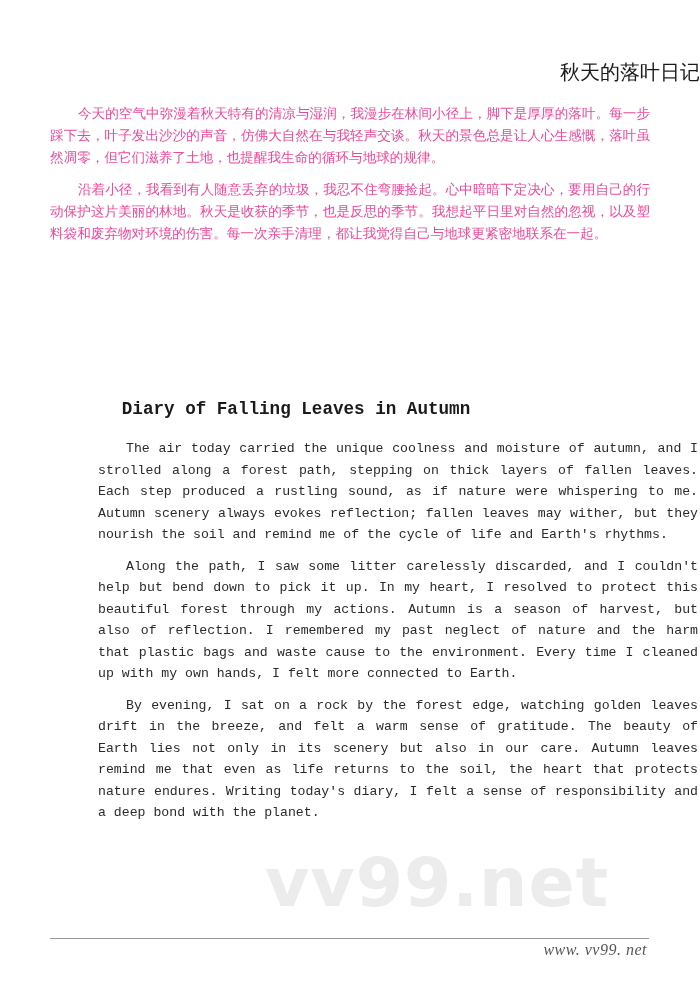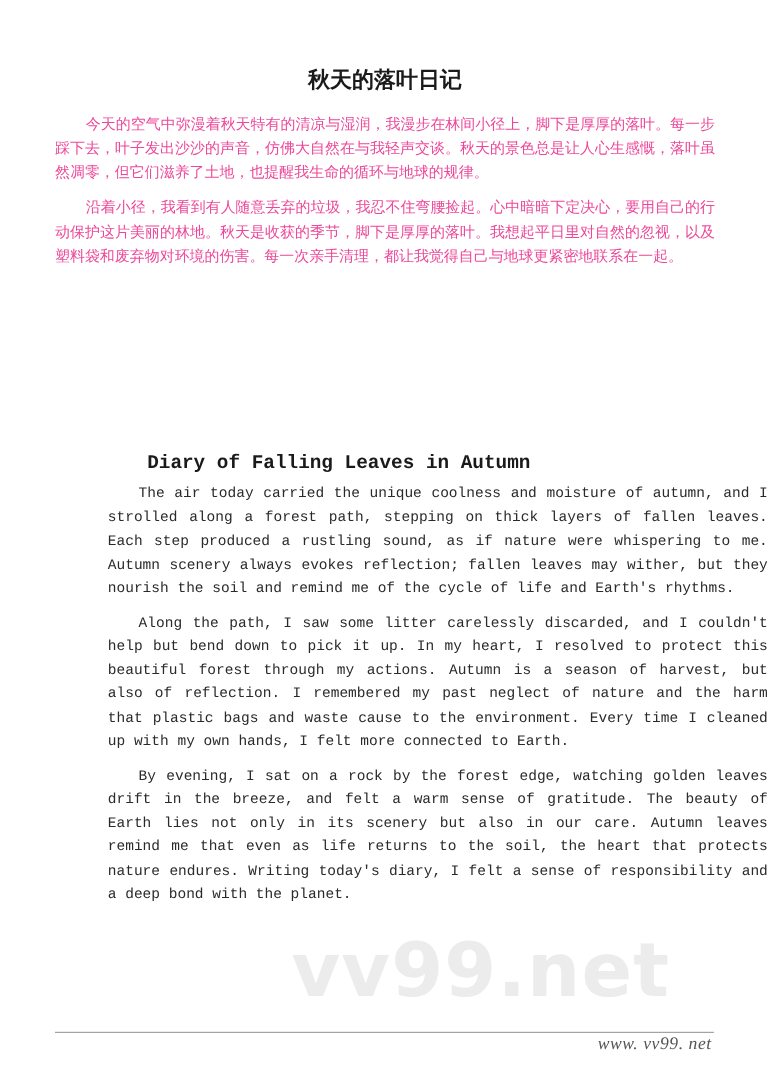--- a/index.html
+++ b/index.html
@@ -16,23 +16,23 @@
     }
     .page {
       position: absolute;
       left: 0; top: 0;
       width: 700px; height: 989px;
     }
     .cn-title {
       position: absolute;
       left: 0; top: 58px;
       width: 700px;
-      text-align: center;
+      text-align: right;
       font-family: "DejaVu Sans", sans-serif;
-      font-weight: bold;
+      font-weight: normal;
       font-size: 20px;
       line-height: 28px;
       color: #1a1a1a;
       margin: 0;
     }
     .cn-body {
       position: absolute;
       left: 50px; top: 102px;
       width: 600px;
       font-family: "DejaVu Serif", serif;
@@ -49,21 +49,21 @@
     .en-title {
       position: absolute;
       left: 0; top: 394px;
       width: 592px;
       text-align: center;
       font-family: "Liberation Mono", "DejaVu Sans Mono", monospace;
       font-weight: bold;
       font-size: 17.6px;
       line-height: 30px;
       color: #1a1a1a;
-      margin: 12px;
+      margin: 0;
       letter-spacing: 0px;
     }
     .en-body {
       position: absolute;
       left: 50px; top: 438px;
       width: 600px;
       font-family: "Liberation Mono", "DejaVu Sans Mono", monospace;
       font-size: 13.2px;
       line-height: 21.5px;
       color: #2a2a2a;
@@ -106,21 +106,21 @@
   </style>
 </head>
 <body>
 
 <div class="page">
 
   <h1 class="cn-title">秋天的落叶日记</h1>
 
   <div class="cn-body">
     <p class="indent">今天的空气中弥漫着秋天特有的清凉与湿润，我漫步在林间小径上，脚下是厚厚的落叶。每一步踩下去，叶子发出沙沙的声音，仿佛大自然在与我轻声交谈。秋天的景色总是让人心生感慨，落叶虽然凋零，但它们滋养了土地，也提醒我生命的循环与地球的规律。</p>
-    <p class="indent">沿着小径，我看到有人随意丢弃的垃圾，我忍不住弯腰捡起。心中暗暗下定决心，要用自己的行动保护这片美丽的林地。秋天是收获的季节，脚下是厚厚的落叶。我想起平日里对自然的忽视，以及塑料袋和废弃物对环境的伤害。每一次亲手清理，都让我觉得自己与地球更紧密地联系在一起。</p>
+    <p class="indent">沿着小径，我看到有人随意丢弃的垃圾，我忍不住弯腰捡起。心中暗暗下定决心，要用自己的行动保护这片美丽的林地。秋天是收获的季节，也是反思的季节。我想起平日里对自然的忽视，以及塑料袋和废弃物对环境的伤害。每一次亲手清理，都让我觉得自己与地球更紧密地联系在一起。</p>
   </div>
 
   <h2 class="en-title">Diary of Falling Leaves in Autumn</h2>
 
   <div class="en-body">
     <p>The air today carried the unique coolness and moisture of autumn, and I strolled along a forest path, stepping on thick layers of fallen leaves. Each step produced a rustling sound, as if nature were whispering to me. Autumn scenery always evokes reflection; fallen leaves may wither, but they nourish the soil and remind me of the cycle of life and Earth's rhythms.</p>
     <p>Along the path, I saw some litter carelessly discarded, and I couldn't help but bend down to pick it up. In my heart, I resolved to protect this beautiful forest through my actions. Autumn is a season of harvest, but also of reflection. I remembered my past neglect of nature and the harm that plastic bags and waste cause to the environment. Every time I cleaned up with my own hands, I felt more connected to Earth.</p>
     <p>By evening, I sat on a rock by the forest edge, watching golden leaves drift in the breeze, and felt a warm sense of gratitude. The beauty of Earth lies not only in its scenery but also in our care. Autumn leaves remind me that even as life returns to the soil, the heart that protects nature endures. Writing today's diary, I felt a sense of responsibility and a deep bond with the planet.</p>
   </div>
 

